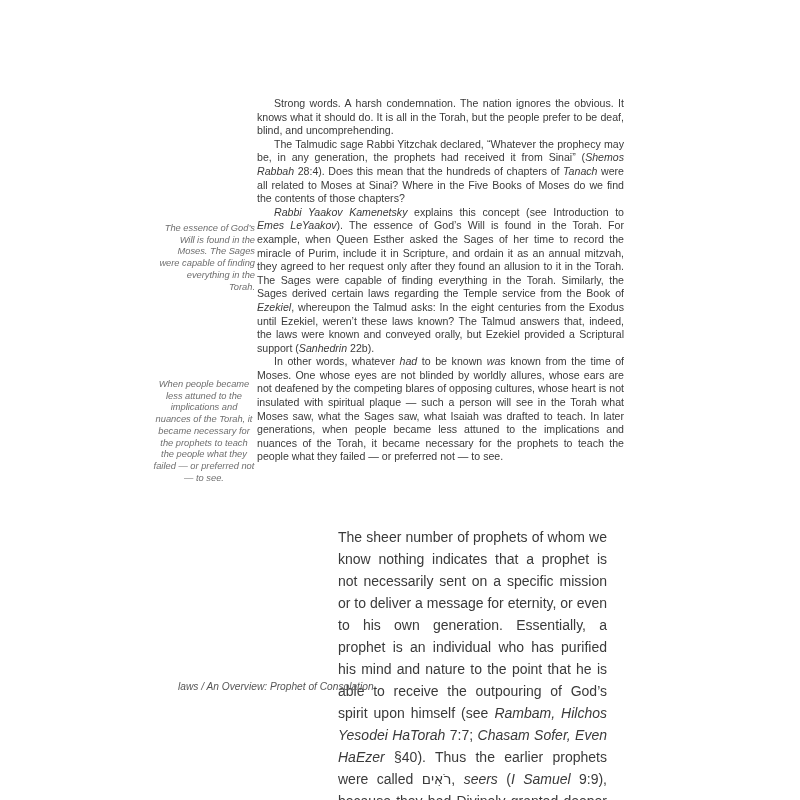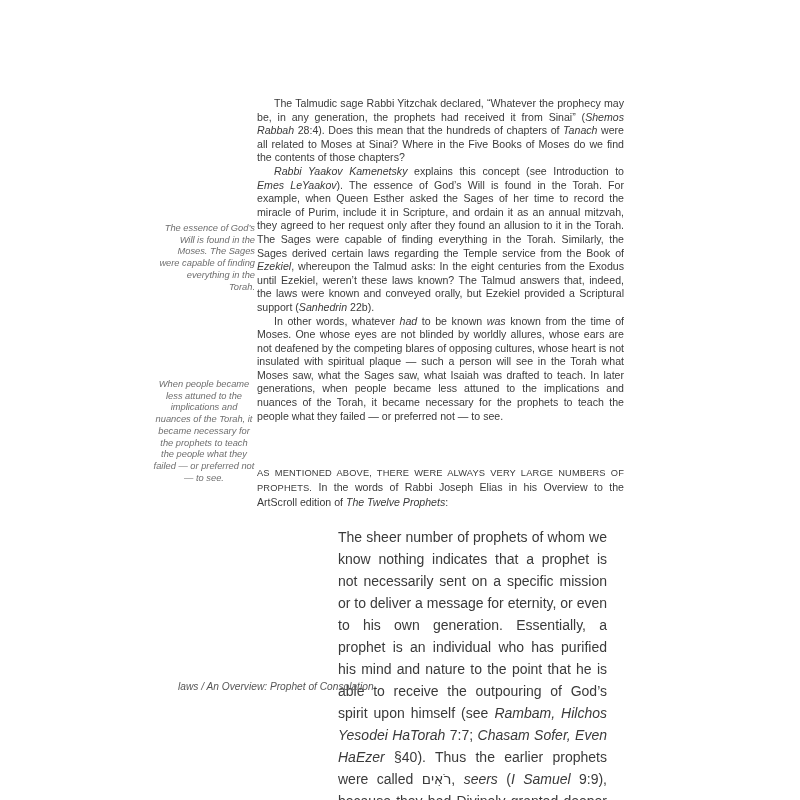--- a/index.html
+++ b/index.html
@@ -59,26 +59,26 @@
     position:absolute;left:178px;top:681px;
     font-style:italic;font-size:10.2px;color:var(--footer);
   }
 </style>
 </head>
 <body>
 
 <div class="page">
 
   <div class="body-flow">
+    <p class="indent"><span>Strong words. A harsh condemnation. The nation ignores the obvious. It knows what it should do. It is all in the Torah, but the people prefer to be deaf, blind, and uncomprehending.</span></p>
     <p class="indent"><span>The Talmudic sage Rabbi Yitzchak declared, “Whatever the prophecy may be, in any generation, the prophets had received it from Sinai” (</span><span class="i">Shemos Rabbah</span><span> 28:4). Does this mean that the hundreds of chapters of </span><span class="i">Tanach</span><span> were all related to Moses at Sinai? Where in the Five Books of Moses do we find the contents of those chapters?</span></p>
     <p class="indent"><span class="i">Rabbi Yaakov Kamenetsky</span><span> explains this concept (see Introduction to </span><span class="i">Emes LeYaakov</span><span>). The essence of God’s Will is found in the Torah. For example, when Queen Esther asked the Sages of her time to record the miracle of Purim, include it in Scripture, and ordain it as an annual mitzvah, they agreed to her request only after they found an allusion to it in the Torah. The Sages were capable of finding everything in the Torah. Similarly, the Sages derived certain laws regarding the Temple service from the Book of </span><span class="i">Ezekiel</span><span>, whereupon the Talmud asks: In the eight centuries from the Exodus until Ezekiel, weren’t these laws known? The Talmud answers that, indeed, the laws were known and conveyed orally, but Ezekiel provided a Scriptural support (</span><span class="i">Sanhedrin</span><span> 22b).</span></p>
     <p class="indent"><span>In other words, whatever </span><span class="i">had</span><span> to be known </span><span class="i">was</span><span> known from the time of Moses. One whose eyes are not blinded by worldly allures, whose ears are not deafened by the competing blares of opposing cultures, whose heart is not insulated with spiritual plaque — such a person will see in the Torah what Moses saw, what the Sages saw, what Isaiah was drafted to teach. In later generations, when people became less attuned to the implications and nuances of the Torah, it became necessary for the prophets to teach the people what they failed — or preferred not — to see.</span></p>
   </div>
 
-  <div class="p5-block"><span class="sc">AS MENTIONED ABOVE, THERE WERE ALWAYS VERY LARGE NUMBERS OF PROPHETS.</span><span> In the words of Rabbi Joseph Elias in his Overview to the ArtScroll edition of </span><span class="i">The Twelve Prophets</span><span>:</span></div>
 
   <div class="quote-block"><span>The sheer number of prophets of whom we know nothing indicates that a prophet is not necessarily sent on a specific mission or to deliver a message for eternity, or even to his own generation. Essentially, a prophet is an individual who has purified his mind and nature to the point that he is able to receive the outpouring of God’s spirit upon himself (see </span><span class="i">Rambam, Hilchos Yesodei HaTorah</span><span> 7:7; </span><span class="i">Chasam Sofer, Even HaEzer</span><span> §40). Thus the earlier prophets were called </span><span class="he">רֹאִים</span><span>, </span><span class="i">seers</span><span> (</span><span class="i">I Samuel</span><span> 9:9), because they had Divinely granted deeper insight, which enabled them to provide spiritual and practical guidance to people; however, they were not sent</span></div>
 
   <div class="margin-note note1">The essence of God’s Will is found in the Moses. The Sages were capable of finding everything in the Torah.</div>
 
   <div class="margin-note note2">When people became less attuned to the implications and nuances of the Torah, it became necessary for the prophets to teach the people what they failed — or preferred not — to see.</div>
 
 
   <div class="page-footer">laws / An Overview: Prophet of Consolation</div>
 

